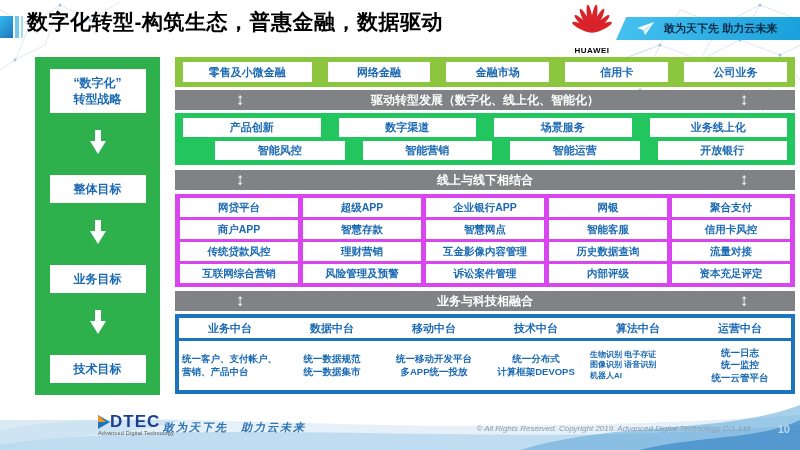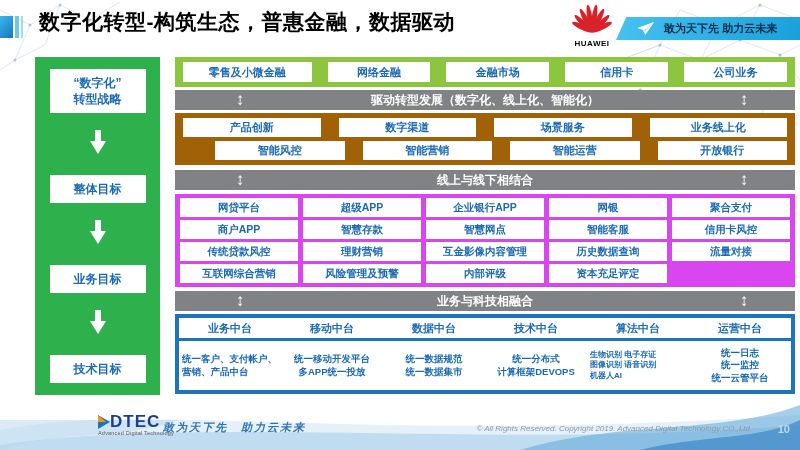--- a/index.html
+++ b/index.html
@@ -7,23 +7,23 @@
          font-family:"Liberation Sans","DejaVu Sans",sans-serif;}
   .bg{position:absolute;inset:0;pointer-events:none;}
 
   
   .title-accent{position:absolute;left:0;top:16px;height:22px;display:flex;gap:2px;}
   .title-accent i{display:block;height:100%;}
   .title-accent i:nth-child(1){width:13px;background:linear-gradient(135deg,#36b9ef,#1b75bc);}
   .title-accent i:nth-child(2){width:4px;background:#6fc7ee;}
   .title-accent i:nth-child(3){width:2px;background:#a5dcf5;}
   .page-title{position:absolute;left:27px;top:8px;font-size:21px;font-weight:bold;color:#000;
-              letter-spacing:.5px;white-space:nowrap;margin-left:12px;}
+              letter-spacing:.5px;white-space:nowrap;}
   .huawei{position:absolute;left:570px;top:4px;width:44px;text-align:center;}
-  .huawei .hw-name{display:block;font-size:8px;font-weight:bold;color:#000;letter-spacing:.5px;margin-top:1px;}
+  .huawei .hw-name{display:block;font-size:8px;font-weight:bold;color:#000;letter-spacing:.5px;margin-top:8px;}
   .banner{position:absolute;left:616px;top:17px;width:190px;height:23px;
           background:linear-gradient(90deg,#45c0f0,#189fd9);transform:skewX(-24deg);
           transform-origin:bottom left;display:flex;align-items:center;}
   .banner-inner{transform:skewX(24deg);display:flex;align-items:center;gap:10px;padding-left:16px;}
   .banner-text{font-size:11px;font-weight:bold;color:#0b2a46;white-space:nowrap;}
 
   
   .sidebar{position:absolute;left:35px;top:57px;width:125px;height:338px;background:#2eb14d;
            display:flex;flex-direction:column;align-items:center;justify-content:space-between;
            padding:12px 0;box-sizing:border-box;}
@@ -39,21 +39,21 @@
   .box{background:#fff;color:#1b6ab3;font-weight:bold;font-size:11px;height:20px;
        display:flex;align-items:center;justify-content:center;text-align:center;white-space:nowrap;}
   .biz-row .box:first-child{flex:1.25;}
 
   .gray-bar{position:relative;height:20px;background:#808285;color:#fff;font-size:12px;font-weight:bold;
             display:flex;align-items:center;justify-content:center;margin-bottom:3px;}
   .updown{position:absolute;top:-4px;height:28px;color:#fff;font-weight:bold;font-size:17px;
           line-height:28px;width:14px;text-align:center;}
   .updown.l{left:58px;} .updown.r{right:44px;}
 
-  .yellow-block{background:#a16207;padding:5px 8px;box-sizing:border-box;margin-bottom:5px;}
+  .yellow-block{background:#22c55e;padding:5px 8px;box-sizing:border-box;margin-bottom:5px;}
   .cap-row{display:flex;gap:18px;}
   .cap-row + .cap-row{margin-top:4px;padding-left:32px;}
   .cap-row .box{flex:1;height:19px;}
   .gap2{margin-bottom:4px;}
 
   .blue-block{background:#d946ef;padding:4px 5px;box-sizing:border-box;margin-bottom:4px;
               display:grid;grid-template-columns:repeat(5,1fr);gap:3px 5px;}
   .blue-block .box{height:19px;font-size:10.5px;}
 
   .plat-block{background:#1c75bc;padding:4px;box-sizing:border-box;
@@ -221,44 +221,45 @@
         <div class="box">智慧网点</div>
         <div class="box">智能客服</div>
         <div class="box">信用卡风控</div>
         <div class="box">传统贷款风控</div>
         <div class="box">理财营销</div>
         <div class="box">互金影像内容管理</div>
         <div class="box">历史数据查询</div>
         <div class="box">流量对接</div>
         <div class="box">互联网综合营销</div>
         <div class="box">风险管理及预警</div>
+        <div class="box">诉讼案件管理</div>
         <div class="box">内部评级</div>
         <div class="box">资本充足评定</div>
       </div>
 
     <div class="gray-bar">
       <span class="updown l">↕</span>
       <span>业务与科技相融合</span>
       <span class="updown r">↕</span>
     </div>
 
     <div class="plat-block" id="platBlock">
         <div class="plat-col">
           <div class="plat-head">业务中台</div>
           <div class="plat-detail">统一客户、支付帐户、营销、产品中台</div>
         </div>
         <div class="plat-col">
+          <div class="plat-head">数据中台</div>
+          <div class="plat-detail">统一数据规范
+统一数据集市</div>
+        </div>
+        <div class="plat-col">
           <div class="plat-head">移动中台</div>
           <div class="plat-detail">统一移动开发平台
 多APP统一投放</div>
-        </div>
-        <div class="plat-col">
-          <div class="plat-head">数据中台</div>
-          <div class="plat-detail">统一数据规范
-统一数据集市</div>
         </div>
         <div class="plat-col">
           <div class="plat-head">技术中台</div>
           <div class="plat-detail">统一分布式
 计算框架DEVOPS</div>
         </div>
         <div class="plat-col">
           <div class="plat-head">算法中台</div>
           <div class="plat-detail">生物识别 电子存证
 图像识别 语音识别

